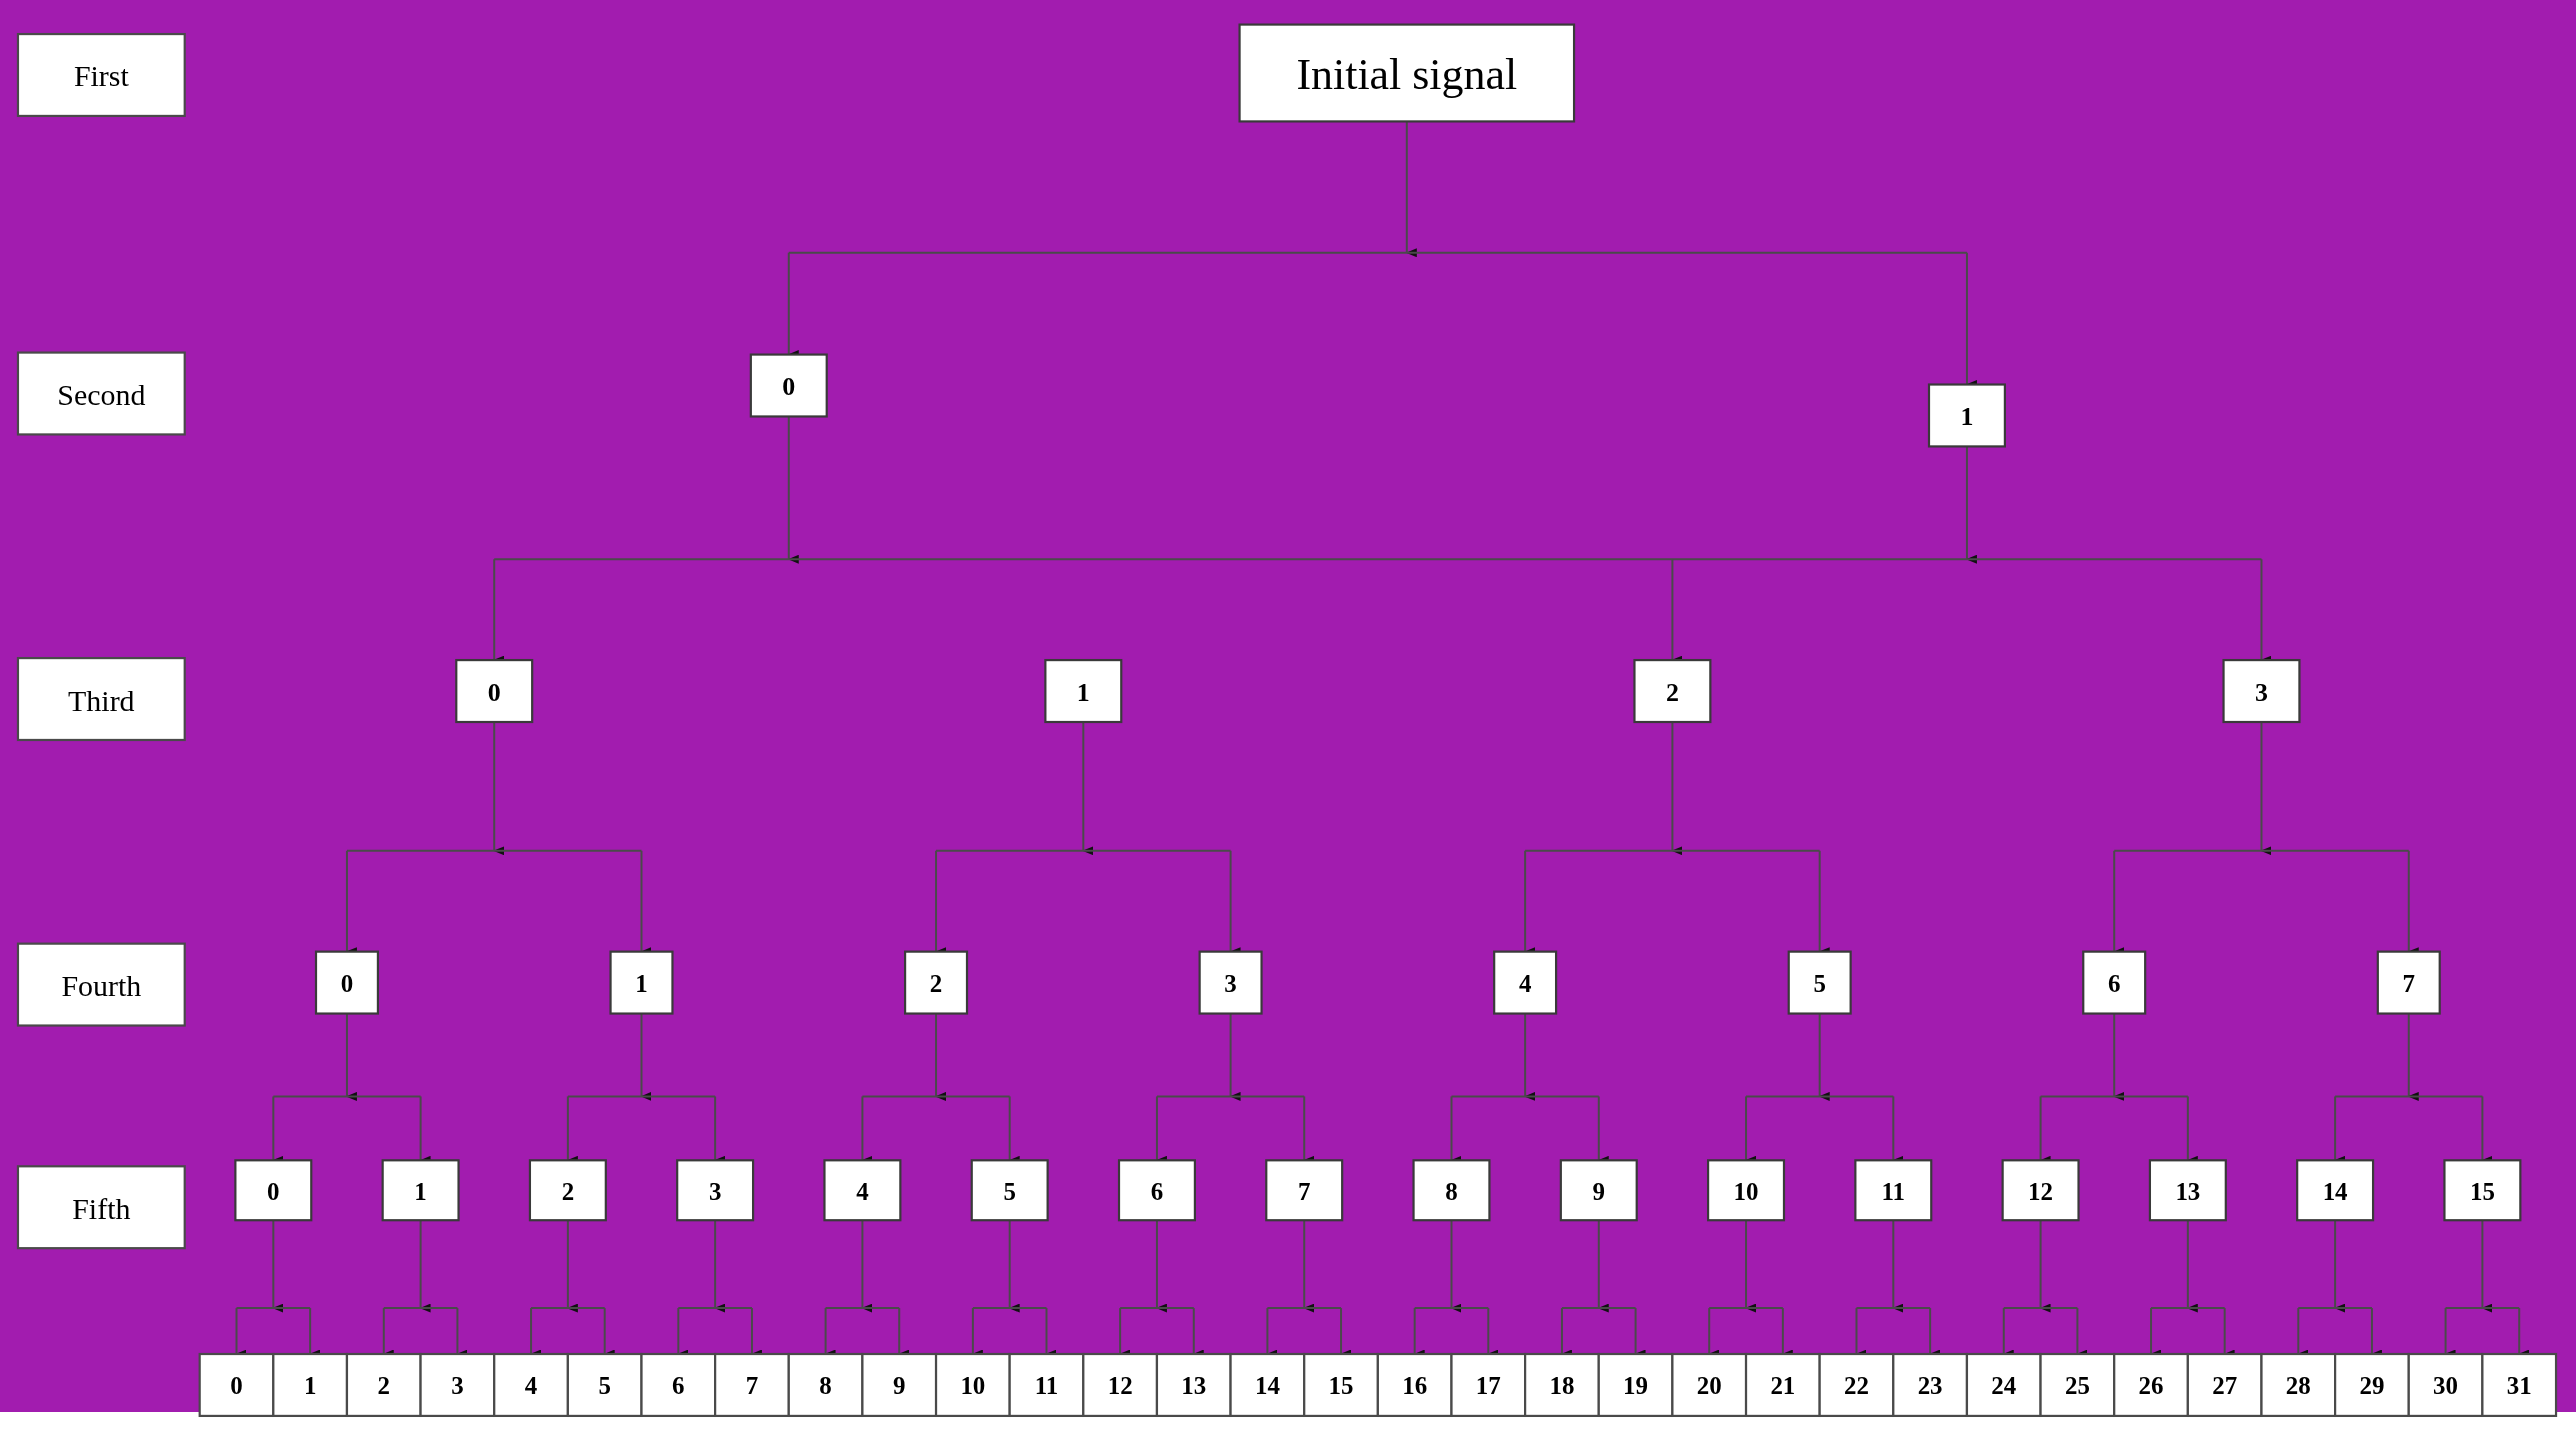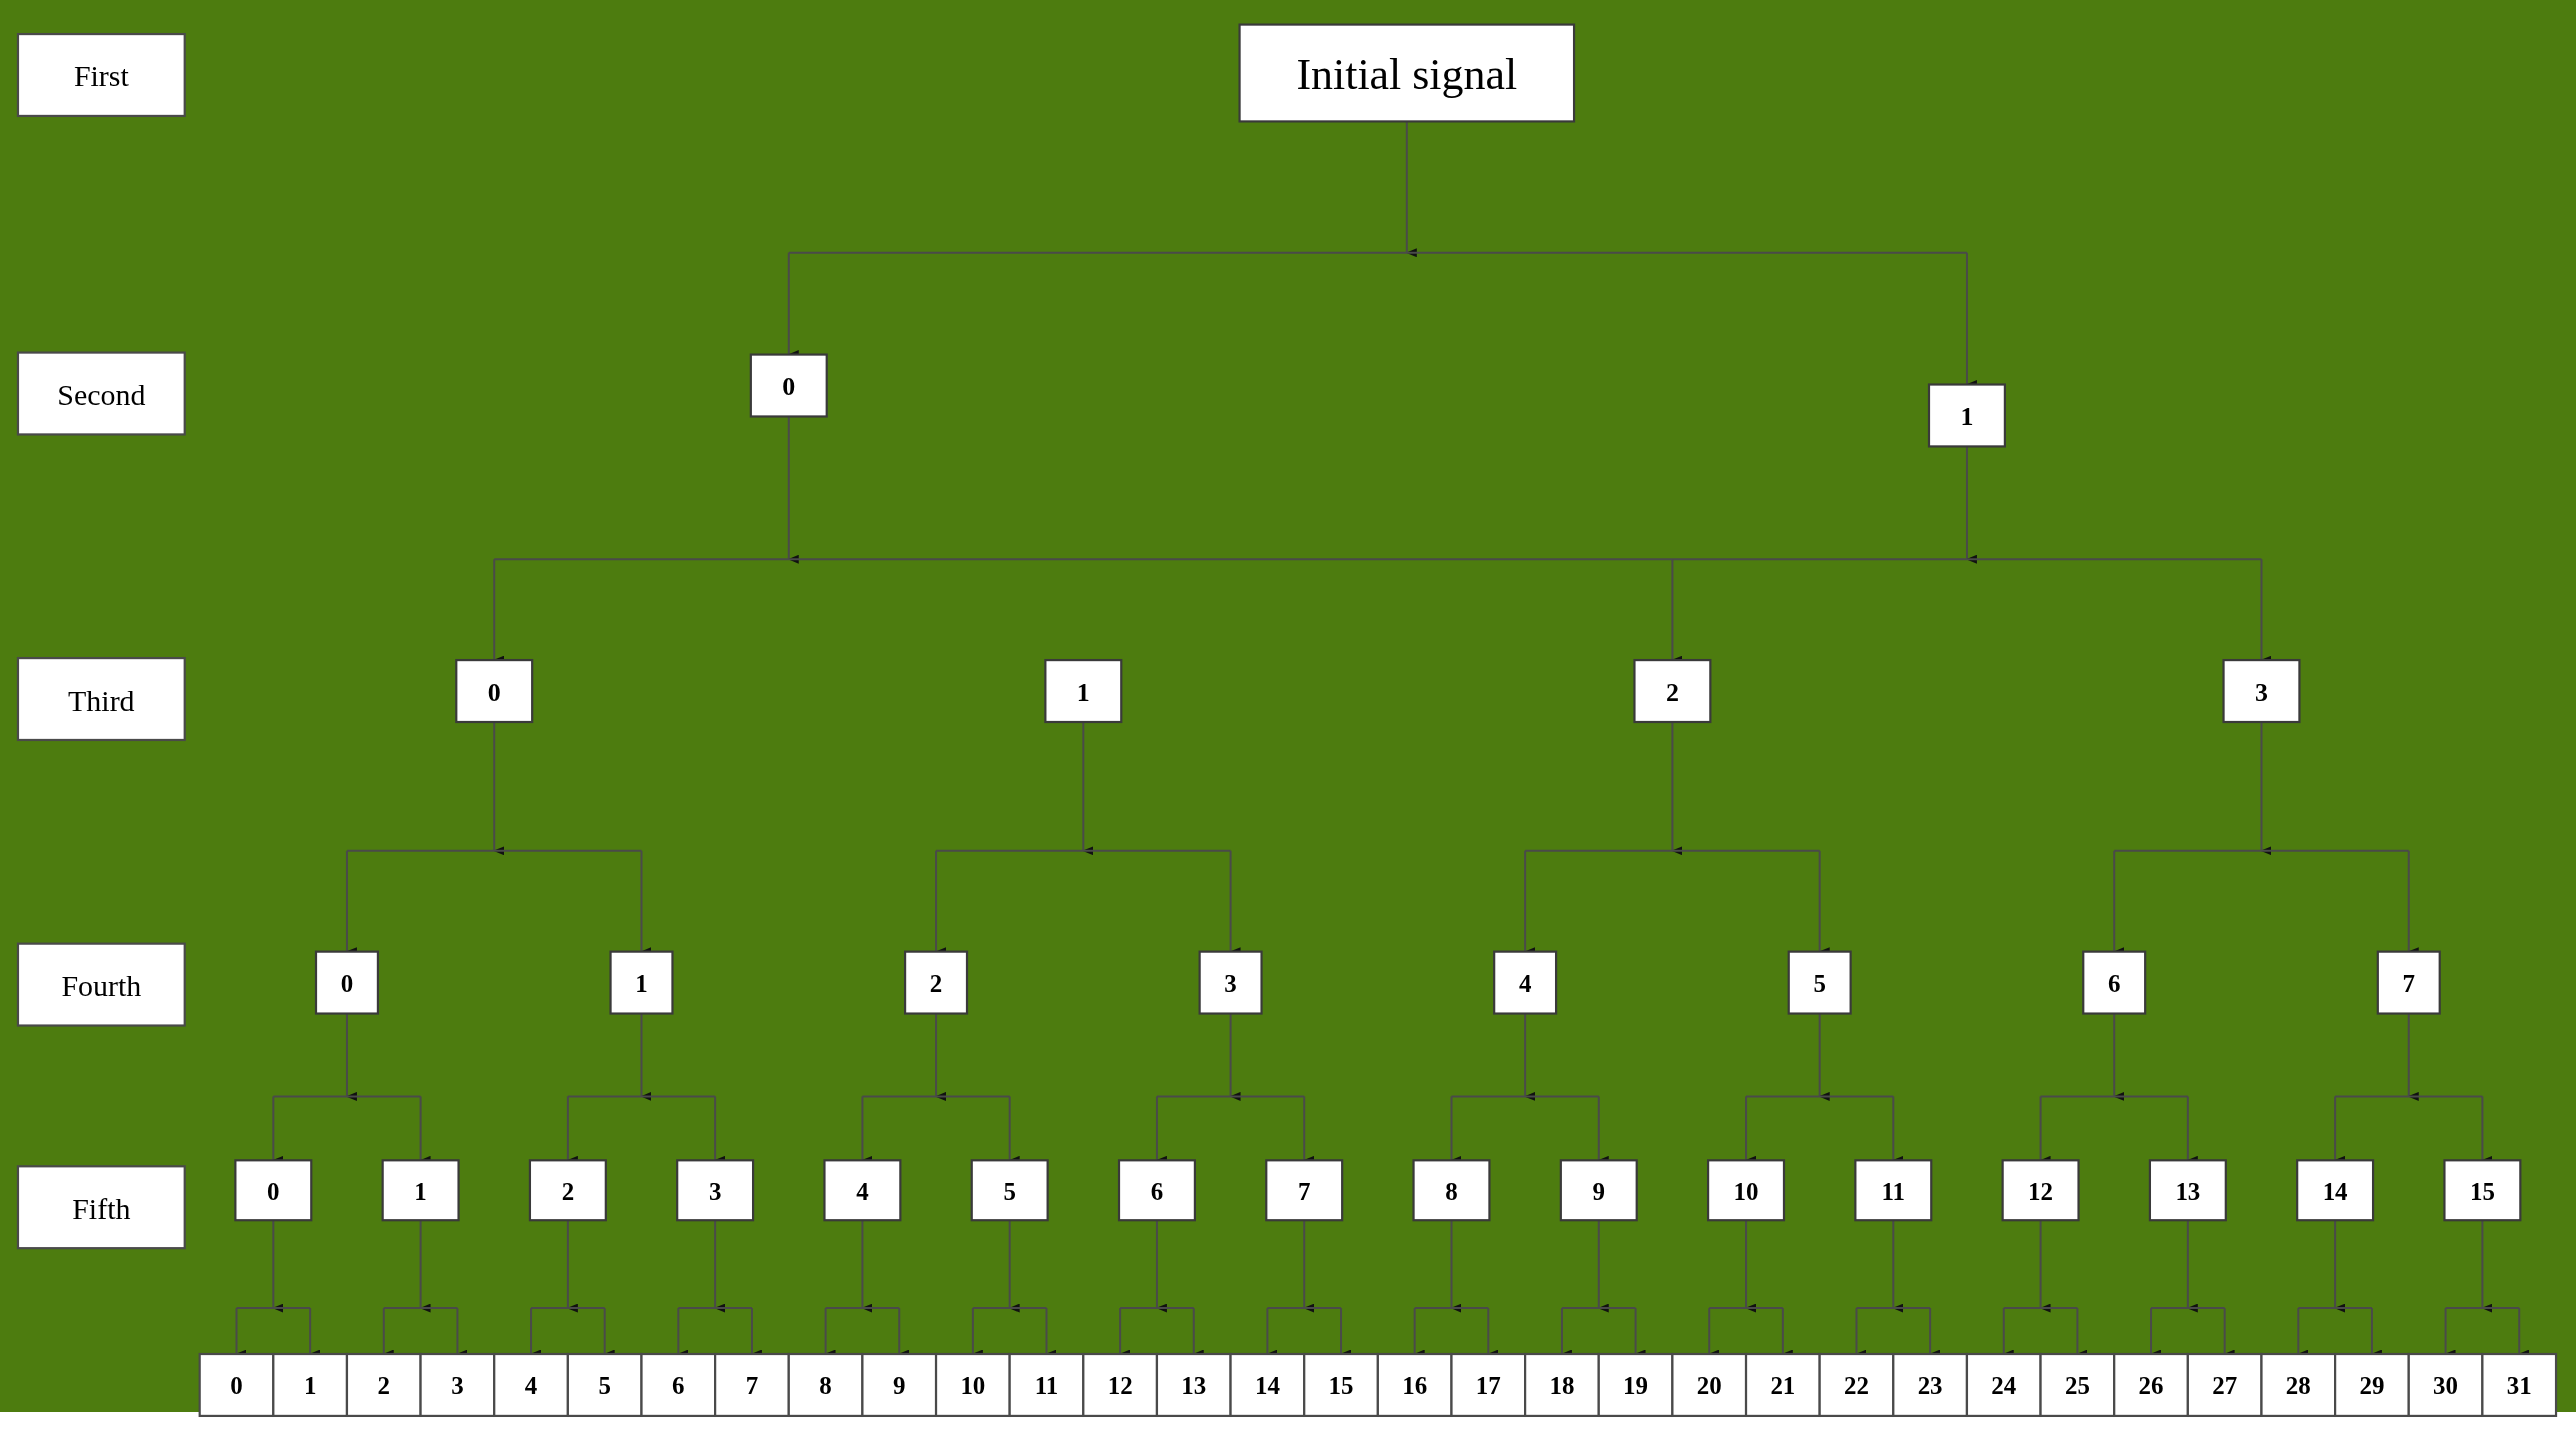--- a/index.html
+++ b/index.html
@@ -10,21 +10,21 @@
   body {
     width: 2576px;
     height: 1436px;
     font-family: "Liberation Serif", "DejaVu Serif", serif;
     overflow: hidden;
   }
   #stage {
     position: relative;
     width: 2576px;
     height: 1412px;
-    background: #4d7c0f;
+    background: #a21caf;
   }
   svg.diagram {
     position: absolute;
     top: 0;
     left: 0;
     width: 2576px;
     height: 1436px;
     display: block;
   }
   .boxrect {

